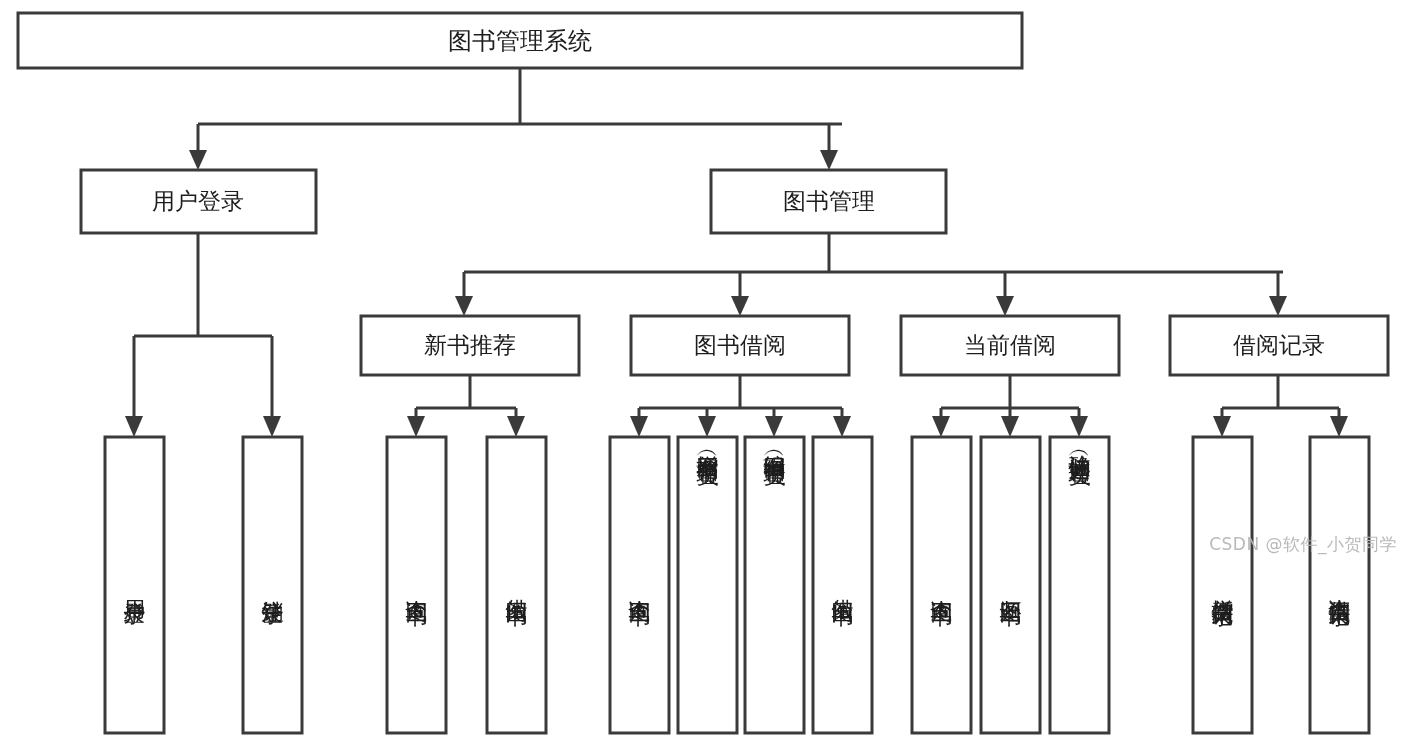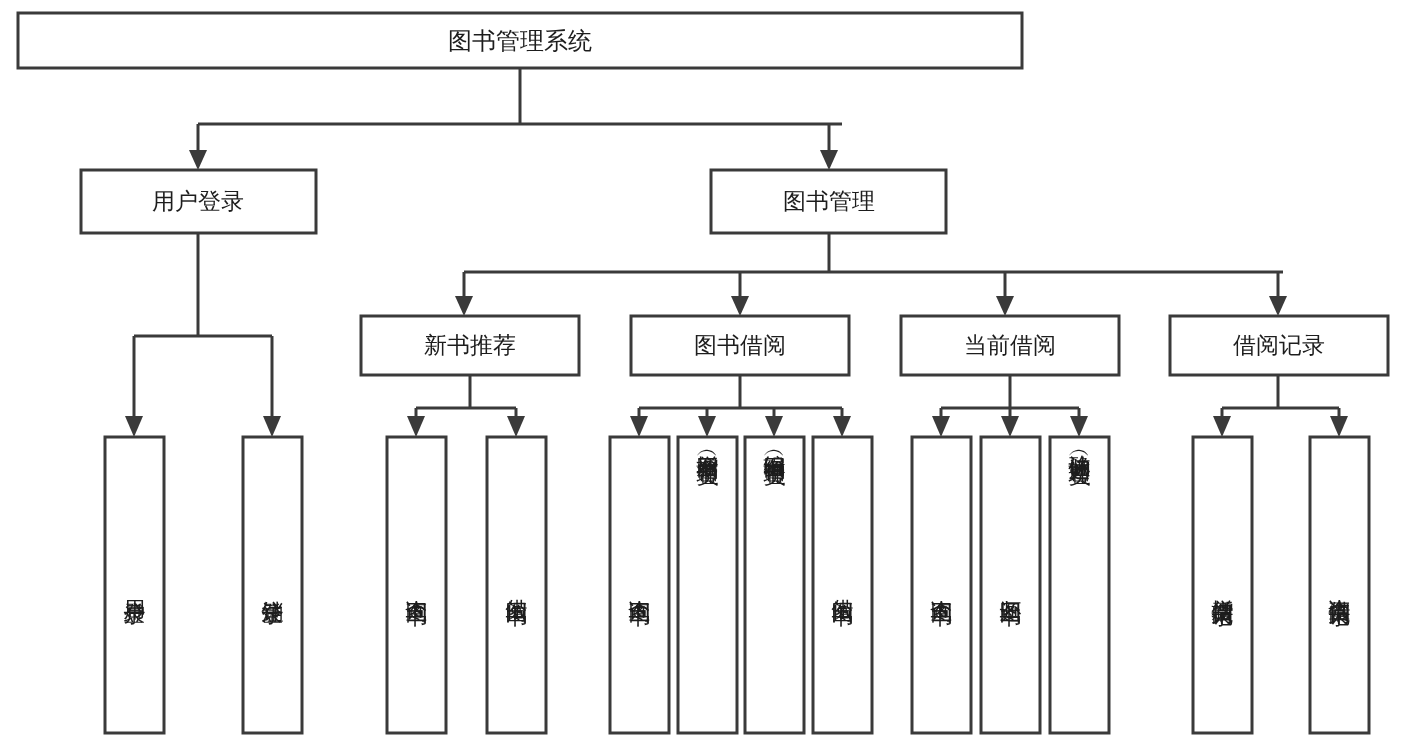--- a/index.html
+++ b/index.html
@@ -251,14 +251,15 @@
     <span class="vlabel">确认归还（管理员）</span>
   </div>
 
   <div class="vlabel-wrap" style="left:1193px; top:437px; width:59px; height:296px;">
     <span class="vlabel">新增借阅记录</span>
   </div>
   <div class="vlabel-wrap" style="left:1310px; top:437px; width:59px; height:296px;">
     <span class="vlabel">查询借阅记录</span>
   </div>
 
+  <div id="watermark">CSDN @软件_小贺同学</div>
 
 </div>
 
 </body></html>

